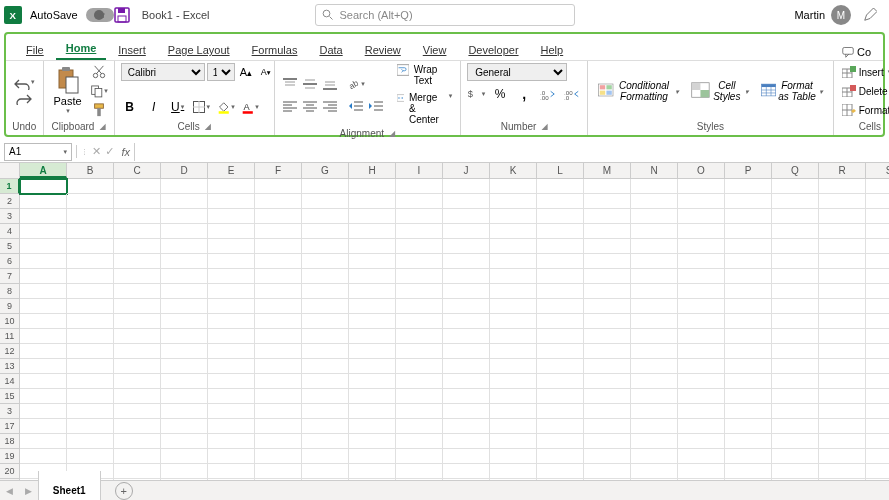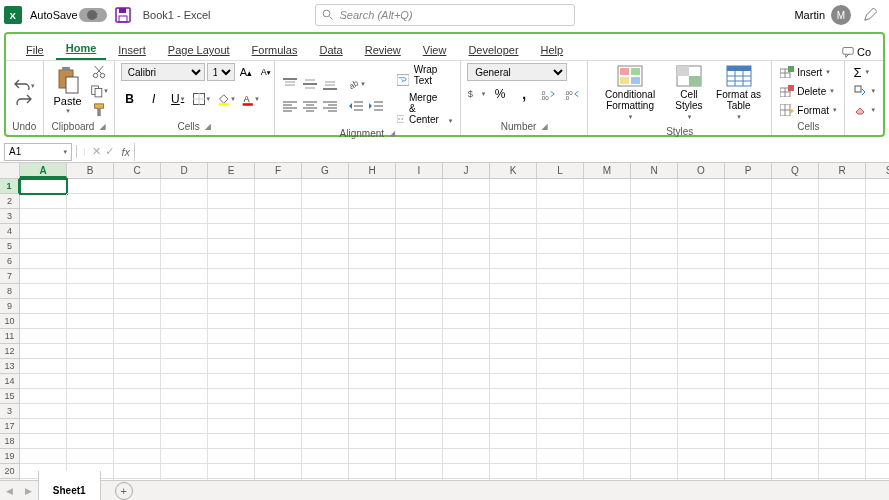--- a/index.html
+++ b/index.html
@@ -1,27 +1,27 @@
 <!DOCTYPE html>
 <html><head>
   <meta charset="utf-8">
   <style>
     * { margin: 0; padding: 0; box-sizing: border-box; font-family: 'Segoe UI', sans-serif; }
     body { background: #fff; font-size: 11px; overflow: hidden; width: 889px; height: 500px; position: relative; }
     
     
     .titlebar { height: 30px; display: flex; align-items: center; padding: 0 4px; }
     .app-icon { width: 18px; height: 18px; background: #107c41; color: #fff; display: flex; align-items: center; justify-content: center; font-size: 10px; font-weight: bold; margin-right: 8px; border-radius: 2px; }
-    .autosave { display: flex; align-items: center; gap: 1px; margin-right: 8px; font-size: 11px; }
+    .autosave { display: flex; align-items: center; gap: 8px; font-size: 11px; }
     .toggle { width: 28px; height: 14px; border: 7px solid #a3a3a3; border-radius: 7px; display: flex; align-items: center; padding: 0 1px; position: relative; }
     .toggle-knob { width: 10px; height: 10px; background: #666; border-radius: 50%; }
     .toggle-label { font-size: 8px; position: absolute; right: 2px; color: #666; }
     .save-icon { width: 16px; height: 16px; margin-right: 12px; }
     .doc-title { font-size: 11px; color: #444; }
-    .search-box { position: absolute; left: 50%; transform: translateX(-50%); width: 260px; height: 22px; border: 1px solid #ccc; border-radius: 3px; display: flex; align-items: center; padding: 0 6px; color: #888; gap: 6px; font-style: italic; }
+    .search-box { position: absolute; left: 50%; transform: translateX(-50%); width: 260px; height: 22px; border: 1px solid #ccc; border-radius: 3px; display: flex; align-items: center; padding: 0 6px; color: #888; gap: 6px; }
     .user-area { margin-left: auto; display: flex; align-items: center; gap: 6px; margin-right: 8px; }
     .avatar { width: 20px; height: 20px; border-radius: 50%; background: #888; color: #fff; display: flex; align-items: center; justify-content: center; font-size: 10px; }
     .pen-icon { width: 14px; height: 14px; margin-left: 6px; }
     
     
     .ribbon-wrapper { border: 2px solid #6bbf4a; border-radius: 4px; margin: 2px 4px 0 4px; }
     
     
     .tabs { height: 26px; display: flex; align-items: flex-end; padding: 0 10px; gap: 2px; }
     .tab { padding: 4px 10px; font-size: 11px; cursor: pointer; color: #333; text-decoration: underline; }
@@ -32,30 +32,30 @@
     .ribbon { height: 75px; display: flex; border-top: 1px solid #ddd; }
     .group { display: flex; flex-direction: column; border-right: 1px solid #d4d4d4; padding: 2px 6px 1px; }
     .group-content { flex: 1; display: flex; align-items: center; gap: 4px; }
     .group-label { text-align: center; font-size: 10px; color: #555; padding: 2px 0 2px; display: flex; justify-content: center; align-items: center; gap: 2px; }
     .launcher { font-size: 8px; color: #888; margin-left: 3px; }
     
     .col { display: flex; flex-direction: column; gap: 1px; align-items: center; }
     .row { display: flex; align-items: center; gap: 2px; }
     
     .btn-sm { width: 18px; height: 18px; display: flex; align-items: center; justify-content: center; cursor: pointer; font-size: 12px; }
-    .btn-icon { cursor: pointer; padding: 1px 2px; display: flex; align-items: flex-end; }
+    .btn-icon { cursor: pointer; padding: 1px 2px; display: flex; align-items: flex-start; }
     .paste-big { display: flex; flex-direction: column; align-items: center; padding: 2px 4px; cursor: pointer; }
     .paste-icon { width: 24px; height: 28px; }
     
     .font-select { width: 84px; height: 18px; border: 1px solid #bbb; font-size: 10px; padding: 0 2px; }
     .size-select { width: 28px; height: 18px; border: 1px solid #bbb; font-size: 10px; padding: 0 1px; }
     .num-select { width: 100px; height: 18px; border: 1px solid #bbb; font-size: 10px; padding: 0 3px; }
     
     .dd { font-size: 7px; color: #666; margin-left: 1px; }
-    .big-btn { display: flex; flex-direction: column; align-items: center; padding: 2px 4px; cursor: pointer; text-align: center; font-size: 10px; line-height: 11px; }
+    .big-btn { display: flex; flex-direction: row; align-items: center; padding: 2px 4px; cursor: pointer; text-align: center; font-size: 10px; line-height: 11px; font-style: italic; }
     .big-btn-icon { width: 26px; height: 22px; margin-bottom: 2px; }
     
     .cells-row { display: flex; align-items: center; gap: 3px; font-size: 10px; padding: 0 2px; cursor: pointer; height: 18px; }
     .cells-row svg { width: 14px; height: 12px; flex-shrink: 0; }
     
     
     .formula-bar { height: 22px; border-bottom: 1px solid #ccc; display: flex; align-items: center; margin-top: 4px; }
     .name-box { width: 68px; height: 18px; border: 1px solid #bbb; font-size: 10px; padding: 0 4px; margin: 0 4px; display: flex; align-items: center; justify-content: space-between; }
     .fx-btns { display: flex; align-items: center; border-left: 1px solid #ccc; padding: 0 4px; gap: 4px; color: #aaa; }
     .fx-label { font-style: italic; font-size: 11px; color: #666; margin-left: 3px; }
@@ -204,21 +204,21 @@
             </div>
         </div>
       </div>
       <div class="group-label">
           <span>Clipboard</span>
           <span class="launcher">◢</span>
         </div>
     </div>
 
     <div class="group" style="min-width:160px">
-      <div class="group-content col" style="gap:9px;align-items:flex-start">
+      <div class="group-content col" style="gap:17px;align-items:flex-start">
         <div class="row">
           <select class="font-select"><option>Calibri</option></select>
           <select class="size-select"><option>11</option></select>
           <span class="btn-sm" style="font-size:11px">A<sup>▴</sup></span>
           <span class="btn-sm" style="font-size:9px">A<sup>▾</sup></span>
         </div>
         <div class="row" style="gap:6px">
           <span class="btn-sm" style="font-weight:bold">B</span>
           <span class="btn-sm" style="font-style:italic">I</span>
           <span class="btn-sm" style="text-decoration:underline">U<span class="dd">▾</span></span>

